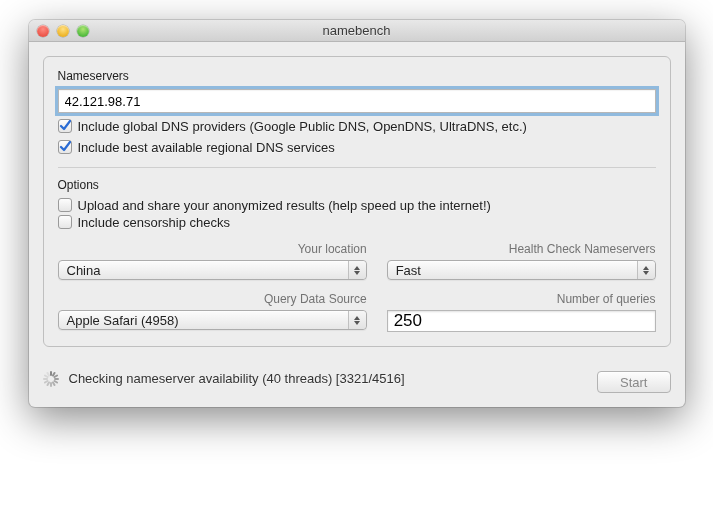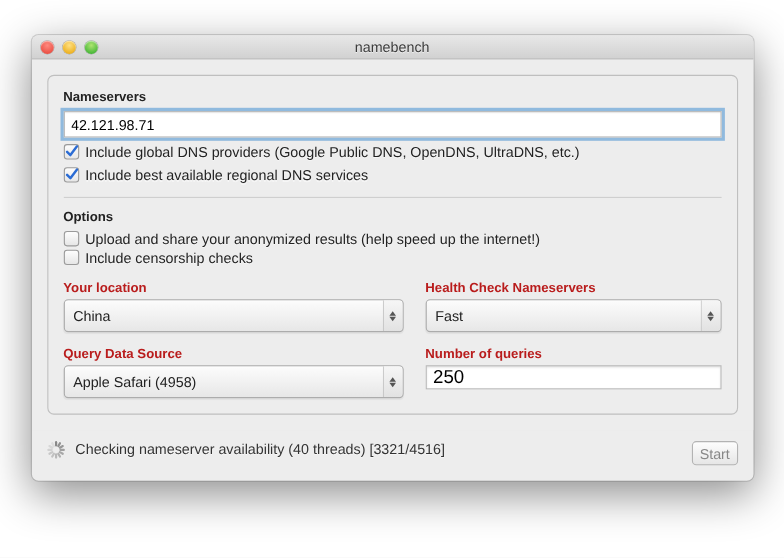--- a/index.html
+++ b/index.html
@@ -6,21 +6,21 @@
   body {
     font-family: "Lucida Grande", "Helvetica Neue", Arial, sans-serif;
     font-size: 13px;
     background: #fff;
     width: 713px;
     height: 507px;
     padding: 20px;
   }
   .window {
     width: 656px;
-    margin: 12px auto;
+    margin: 0 auto;
     border-radius: 6px;
     box-shadow: 0 12px 40px rgba(0,0,0,0.45), 0 0 0 1px rgba(0,0,0,0.15);
     background: #ededed;
     overflow: hidden;
   }
   .titlebar {
     height: 22px;
     background: linear-gradient(#e8e8e8, #d1d1d1);
     border-bottom: 1px solid #b6b6b6;
     display: flex;
@@ -52,21 +52,21 @@
     padding: 14px;
     background: #ededed;
   }
   .panel {
     background: #ededed;
     border: 1px solid #bfbfbf;
     border-radius: 6px;
     padding: 12px 14px 14px 14px;
   }
   .section-label {
-    font-weight: bold;
+    font-weight: normal;
     font-size: 12px;
     margin-bottom: 6px;
     color: #222;
   }
   .text-input {
     width: 100%;
     height: 24px;
     border: 1px solid #b7b7b7;
     border-radius: 0;
     padding: 2px 6px;
@@ -103,29 +103,30 @@
     margin: 12px 0 10px 0;
   }
   .cols {
     display: flex;
     gap: 20px;
     margin-top: 12px;
   }
   .col-left { flex: 1.15; }
   .col-right { flex: 1; }
   .field-label {
-    font-weight: bold;
+    font-weight: normal;
     font-size: 12px;
     margin-bottom: 4px;
-    color: #b91c1c;
+    color: #737373;
+    text-align: right;
   }
   .field-stack { margin-bottom: 12px; }
   .popup {
     width: 100%;
-    height: 30px;
+    height: 20px;
     border: 1px solid #acacac;
     border-radius: 4px;
     background: linear-gradient(#fcfcfc, #e7e7e7);
     box-shadow: 0 1px 0 rgba(255,255,255,0.6) inset, 0 1px 1px rgba(0,0,0,0.05);
     display: flex;
     align-items: center;
     padding: 0 22px 0 8px;
     position: relative;
     font-size: 13px;
     color: #222;
@@ -180,21 +181,21 @@
     transform-origin: 1px 8px;
   }
   .status {
     flex: 1;
     font-size: 13px;
     color: #333;
     text-shadow: 0 1px 0 rgba(255,255,255,0.5);
   }
   .start-btn {
     height: 22px;
-    padding: 0 6px;
+    padding: 0 22px;
     border: 1px solid #b3b3b3;
     border-radius: 4px;
     background: linear-gradient(#fdfdfd, #e6e6e6);
     color: #888;
     font-size: 13px;
     box-shadow: 0 1px 0 rgba(255,255,255,0.6) inset;
   }
 </style>
 </head>
 <body>

